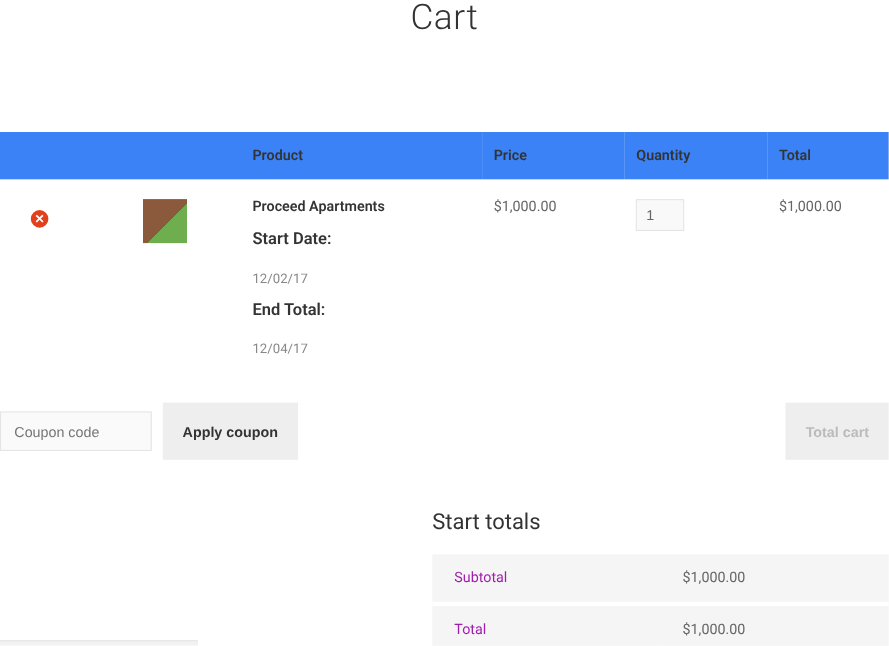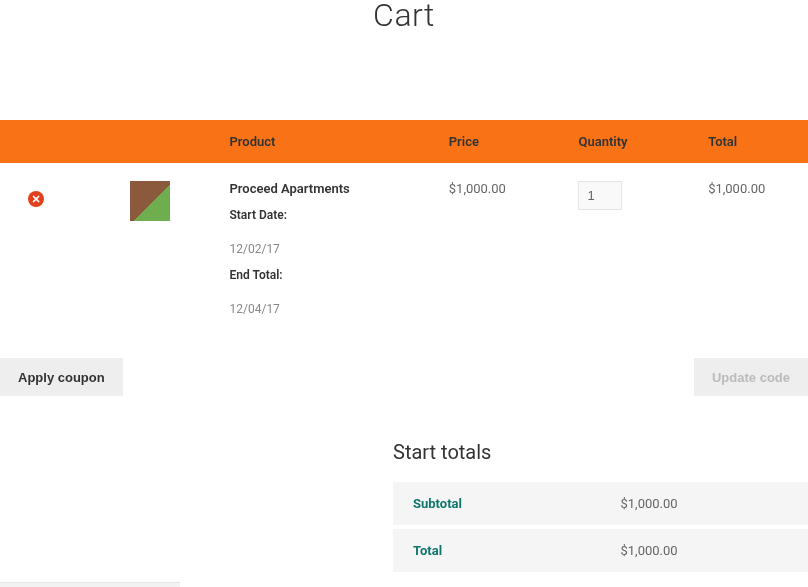--- a/index.html
+++ b/index.html
@@ -19,21 +19,21 @@
     text-align: center;
     margin-top: -4px;
     letter-spacing: 0.5px;
   }
   .cart-table {
     width: 100%;
     margin-top: 86px;
     border-collapse: collapse;
   }
   .cart-table thead th {
-    background: #f97316;
+    background: #3b82f6;
     color: #333;
     font-weight: 600;
     font-size: 13px;
     text-align: left;
     padding: 14px 10px;
   }
   .cart-table thead th.col-remove,
   .cart-table thead th.col-thumb { }
   .cart-table tbody td {
     padding: 18px 10px;
@@ -61,21 +61,21 @@
   }
   .product-name {
     color: #333;
     font-weight: 600;
     font-size: 13px;
     margin-bottom: 12px;
   }
   .meta-label {
     color: #333;
     font-weight: 600;
-    font-size: 12px;
+    font-size: 15px;
     margin-top: 12px;
   }
   .meta-value {
     color: #888;
     font-size: 12px;
     margin-top: 20px;
   }
   .qty-input {
     width: 44px;
     padding: 6px 8px;
@@ -95,21 +95,21 @@
     width: 138px;
     height: 36px;
     padding: 8px 12px;
     border: 1px solid #e5e5e5;
     background: #fafafa;
     font-size: 13px;
     color: #666;
   }
   .btn {
     border: none;
-    height: 38px;
+    height: 52px;
     padding: 0 18px;
     background: #eeeeee;
     color: #333;
     font-weight: 600;
     font-size: 13px;
     cursor: pointer;
   }
   .btn.disabled {
     color: #bbb;
     cursor: default;
@@ -131,22 +131,22 @@
     width: 100%;
     border-collapse: collapse;
   }
   .totals-table th, .totals-table td {
     background: #f5f5f5;
     padding: 14px 20px;
     font-size: 13px;
     text-align: left;
   }
   .totals-table th {
-    color: #0f766e;
-    font-weight: 700;
+    color: #a21caf;
+    font-weight: 400;
     width: 50%;
   }
   .totals-table td {
     color: #666;
   }
   .totals-table tr + tr th,
   .totals-table tr + tr td {
     border-top: 4px solid #fff;
   }
   .checkout-btn {
@@ -236,23 +236,24 @@
         <input class="qty-input" type="text" value="1" style="">
       </td>
       <td>
         <span>$1,000.00</span>
       </td>
     </tr>
   </tbody>
 </table>
 
 <div class="actions-row">
+  <input class="coupon-input" type="text" placeholder="Coupon code" style="">
   <button class="btn">Apply coupon</button>
   <div class="spacer"></div>
-  <button class="btn disabled">Update code</button>
+  <button class="btn disabled">Total cart</button>
 </div>
 
 <div class="totals-section">
   <div class="totals-title">Start totals</div>
   <table class="totals-table">
     <tbody>
         <tr>
       <th>Subtotal</th>
       <td>$1,000.00</td>
     </tr>

